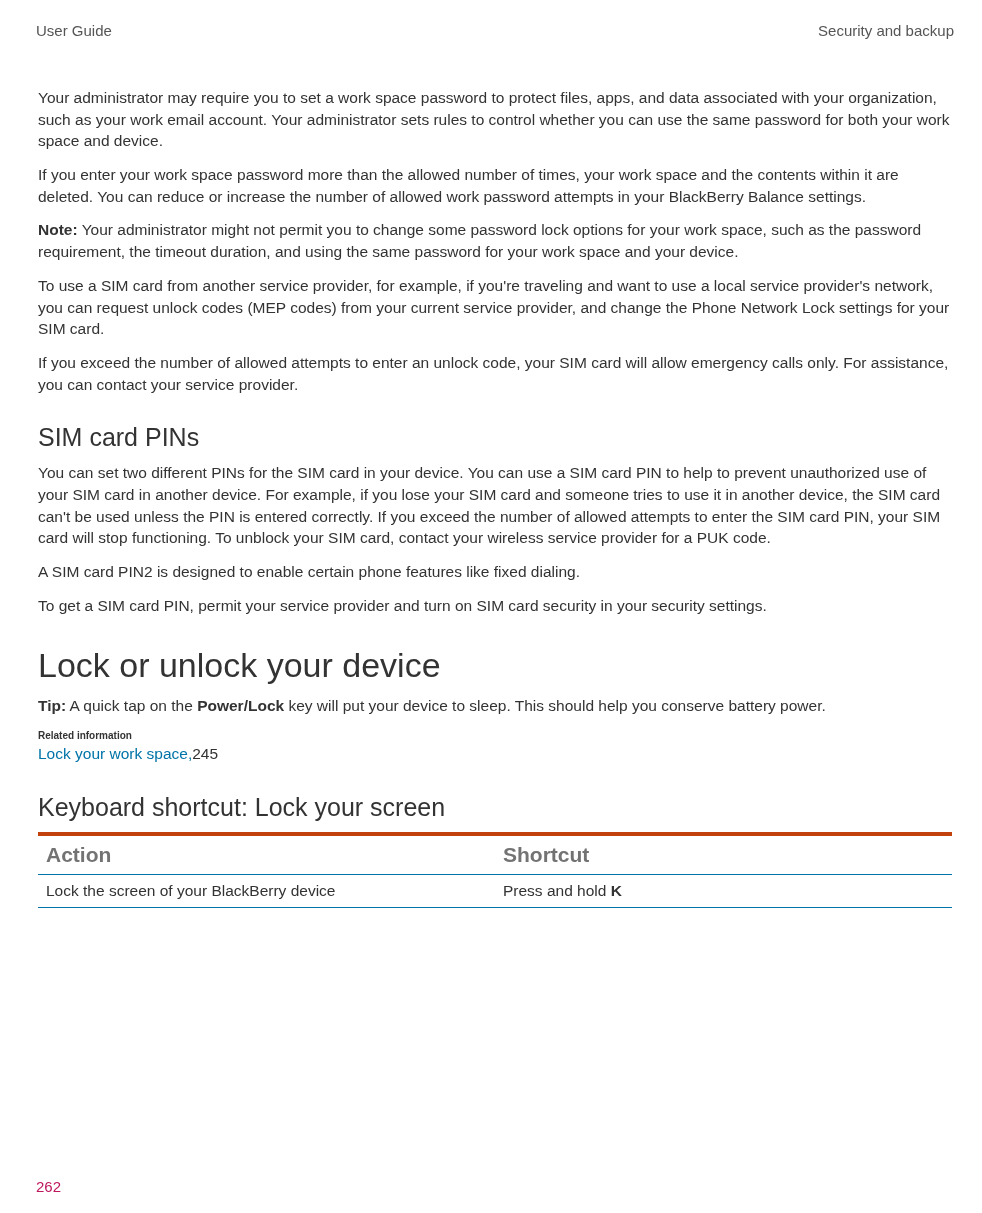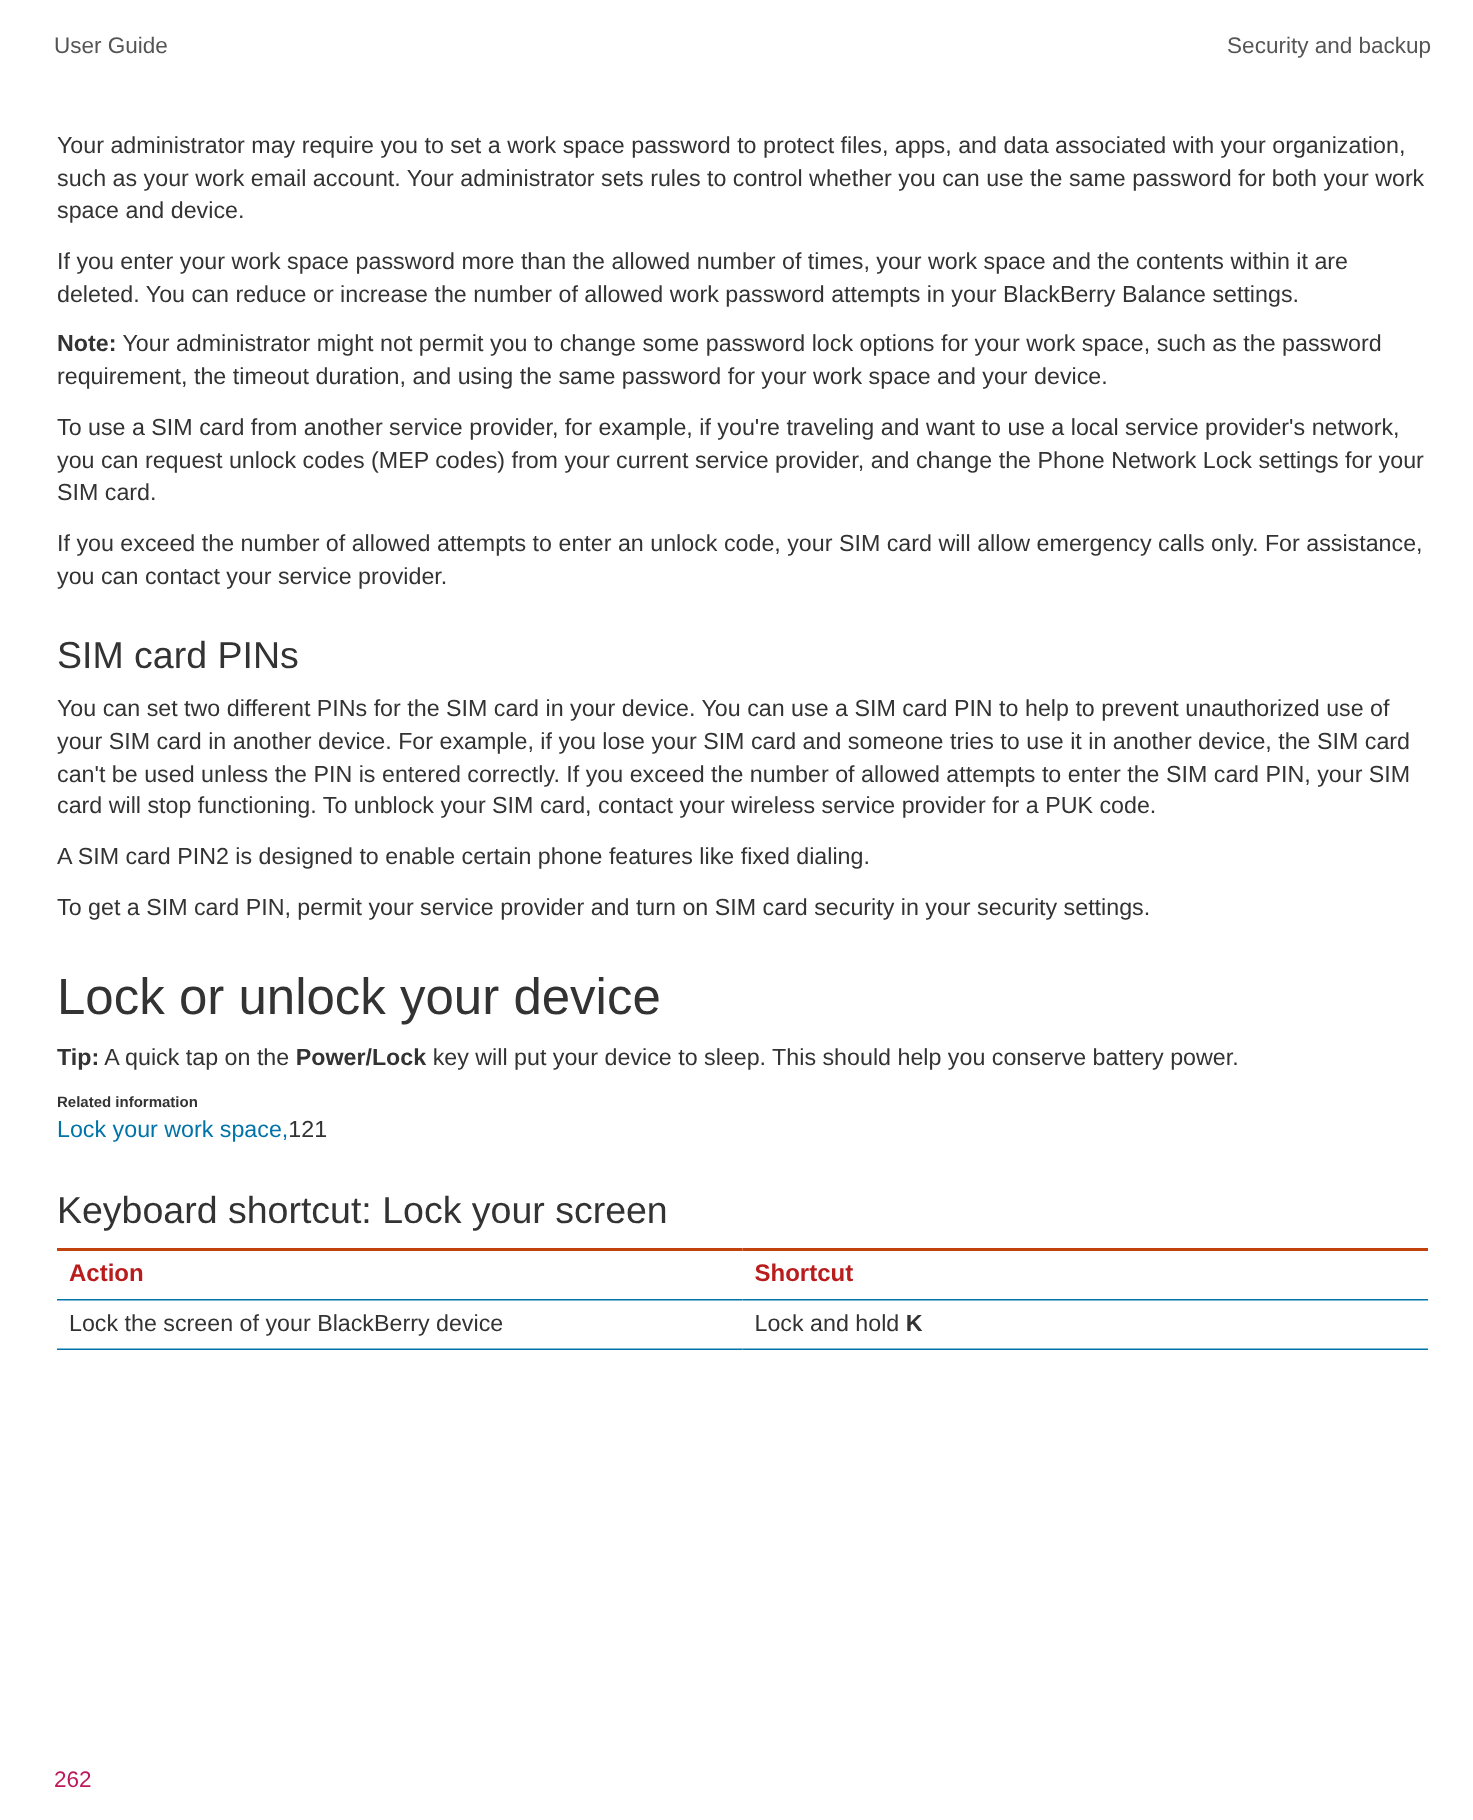--- a/index.html
+++ b/index.html
@@ -63,25 +63,25 @@
       font-size: 15.5px;
       margin-bottom: 18px;
     }
     table {
       width: 100%;
       border-collapse: collapse;
       margin-top: 4px;
     }
     th {
       text-align: left;
-      color: #b91c1c;
+      color: #737373;
       font-weight: 700;
-      font-size: 16px;
+      font-size: 21px;
       padding: 7px 8px;
-      border-top: 2px solid #c2410c;
+      border-top: 4px solid #c2410c;
       border-bottom: 1px solid #0073a8;
     }
     td {
       font-size: 15.5px;
       padding: 7px 8px;
       border-bottom: 1px solid #0073a8;
       color: #333;
     }
     .page-number {
       position: absolute;
@@ -117,36 +117,36 @@
   <p>You can set two different PINs for the SIM card in your device. You can use a SIM card PIN to help to prevent unauthorized use of your SIM card in another device. For example, if you lose your SIM card and someone tries to use it in another device, the SIM card can't be used unless the PIN is entered correctly. If you exceed the number of allowed attempts to enter the SIM card PIN, your SIM card will stop functioning. To unblock your SIM card, contact your wireless service provider for a PUK code.</p>
   <p>A SIM card PIN2 is designed to enable certain phone features like fixed dialing.</p>
   <p>To get a SIM card PIN, permit your service provider and turn on SIM card security in your security settings.</p>
 
   <h1>Lock or unlock your device</h1>
   <p class="tip-para">
     <span class="bold">Tip:</span><span> A quick tap on the </span><span class="bold">Power/Lock</span><span> key will put your device to sleep. This should help you conserve battery power.</span>
   </p>
   <p class="related-info-label">Related information</p>
   <p class="related-info-line">
-    <span class="link">Lock your work space,</span><span>121</span>
+    <span class="link">Lock your work space,</span><span>245</span>
   </p>
 
   <h2>Keyboard shortcut: Lock your screen</h2>
   <table>
     <thead>
       <tr>
         <th style="width:50%">Action</th>
         <th style="width:50%">Shortcut</th>
       </tr>
     </thead>
     <tbody>
       <tr>
         <td>Lock the screen of your BlackBerry device</td>
         <td>
-          <span>Lock and hold </span><span class="bold">K</span>
+          <span>Press and hold </span><span class="bold">K</span>
         </td>
       </tr>
     </tbody>
   </table>
 
 </div>
 
 <div class="page-number">262</div>
 
 </body></html>

